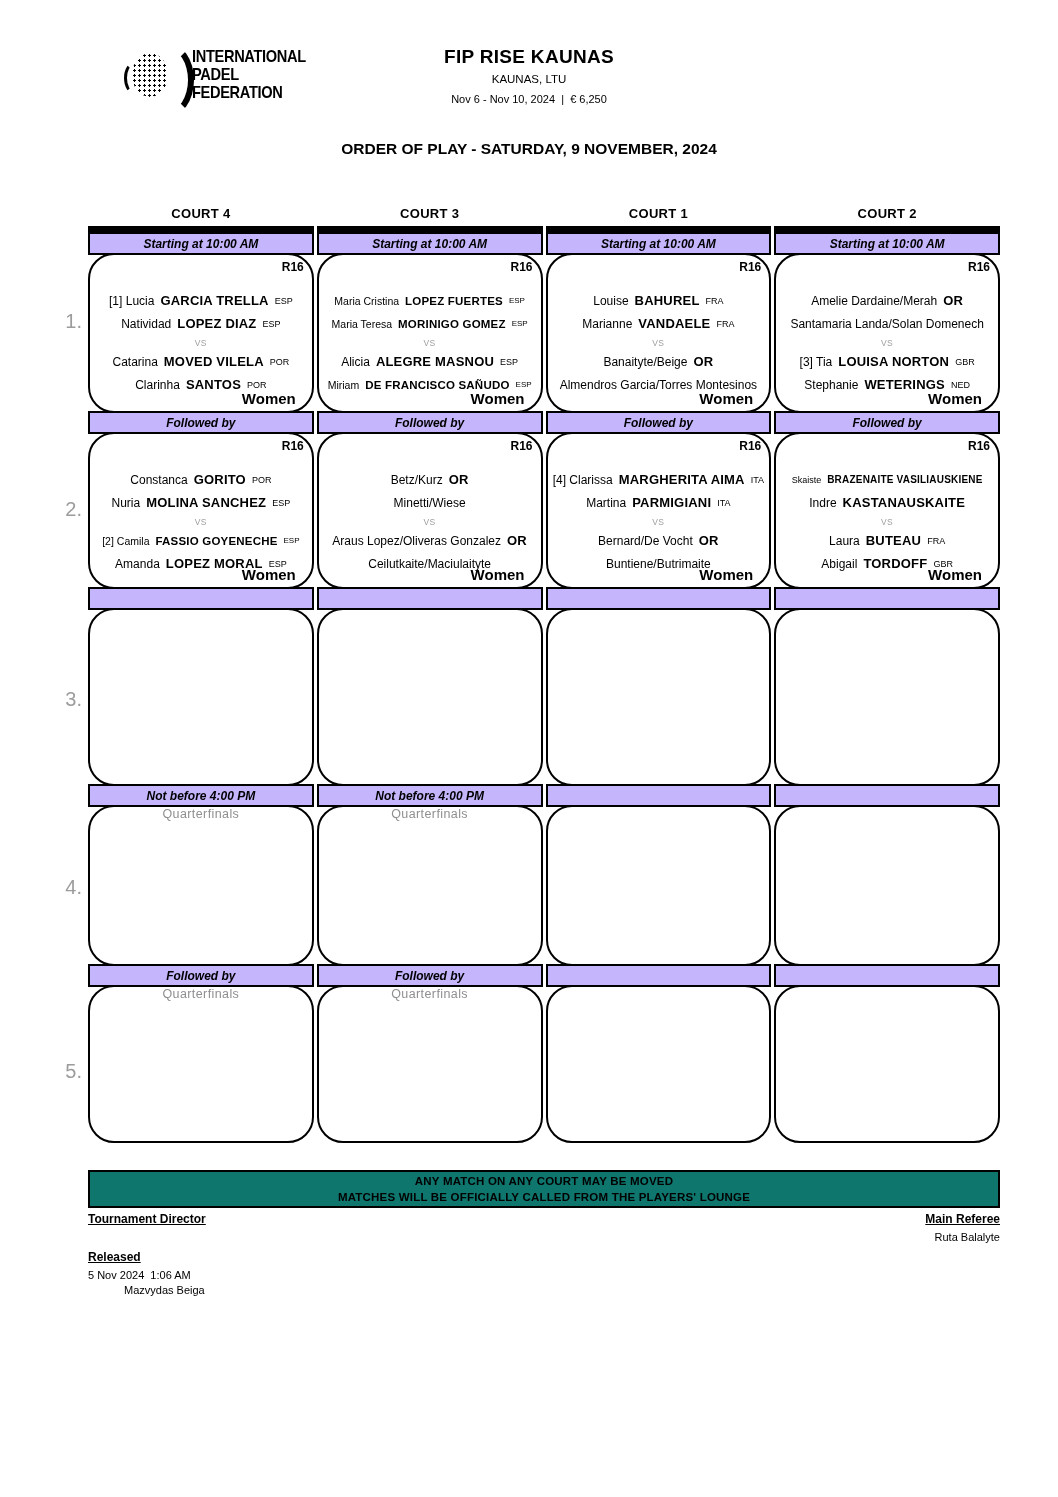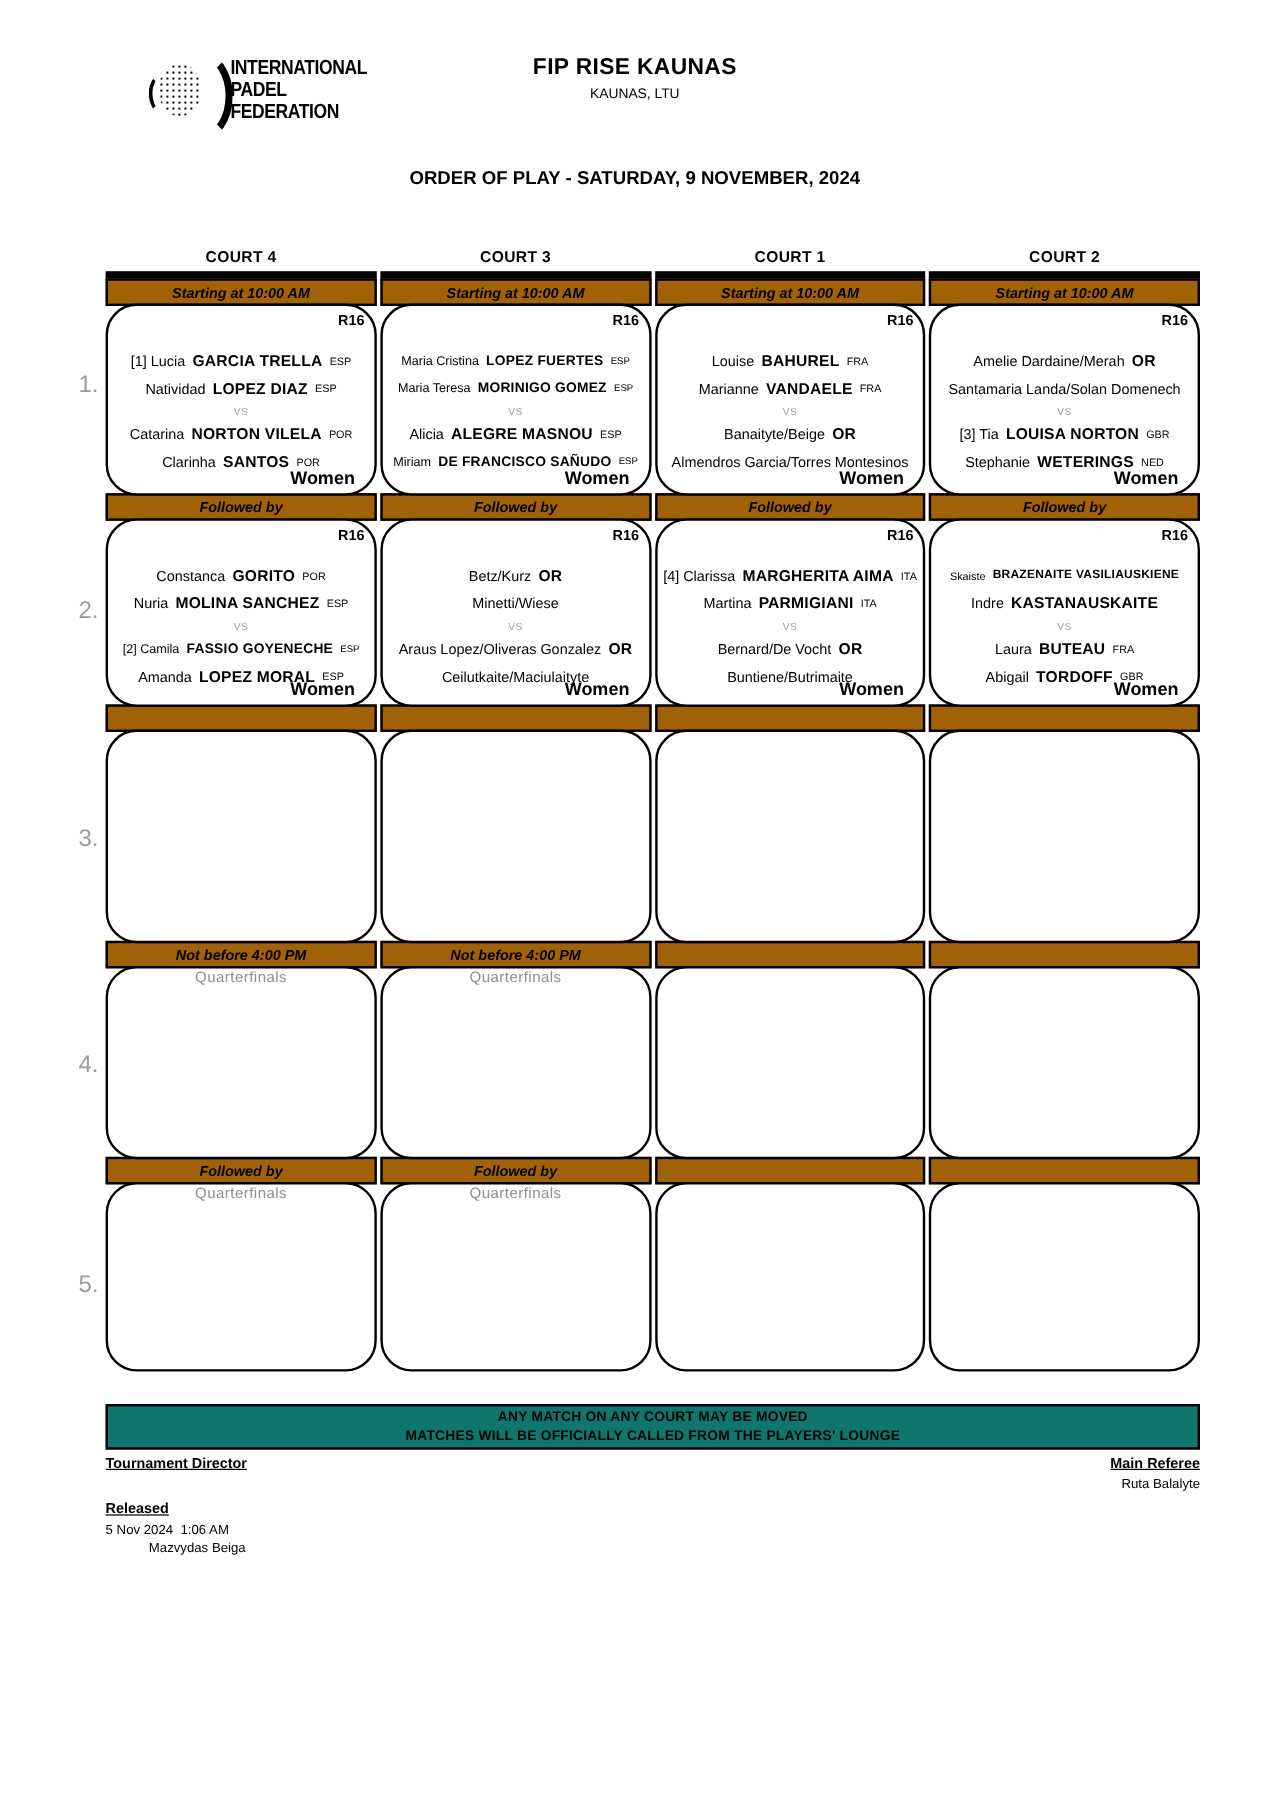--- a/index.html
+++ b/index.html
@@ -22,21 +22,21 @@
   .event-loc{font-size:11.5px;margin-top:5px;}
   .event-dates{font-size:11px;margin-top:8px;white-space:pre;}
   .oop-title{position:absolute;left:0;right:0;top:140px;text-align:center;font-size:15.5px;font-weight:bold;}
 
   
   .grid{position:absolute;left:88px;top:206px;width:912px;display:flex;gap:3px;}
   .court{flex:1;display:flex;flex-direction:column;min-width:0;}
   .court-name{height:20px;text-align:center;font-weight:bold;font-size:13px;letter-spacing:.3px;}
   .topbar{height:8px;background:#000;}
   .sec{box-sizing:border-box;border:2px solid #000;margin-top:-2px;background:#fff;}
-  .band{background:#a16207;display:flex;align-items:center;justify-content:center;
+  .band{background:#c4b5fd;display:flex;align-items:center;justify-content:center;
         font-weight:bold;font-style:italic;font-size:12px;}
   .h-band{height:23px;}
   .h-cell1{height:160px;} .h-cell2{height:157px;} .h-cell3{height:178px;}
   .h-cell4{height:161px;} .h-cell5{height:158px;}
   .cell{position:relative;border-radius:26px;}
   .round{position:absolute;top:5px;right:8px;font-weight:bold;font-size:12px;}
   .cat{position:absolute;bottom:4px;right:16px;font-weight:bold;font-size:15px;}
   .lines{position:absolute;top:34px;left:2px;right:2px;display:flex;flex-direction:column;align-items:center;}
   .nl{height:23px;max-width:100%;display:flex;align-items:center;justify-content:center;white-space:nowrap;overflow:hidden;}
   .nl span{margin:0 3px;}
@@ -76,20 +76,21 @@
     </div>
     <div class="logo-text">
       <div>INTERNATIONAL</div>
       <div>PADEL</div>
       <div>FEDERATION</div>
     </div>
   </div>
   <div class="hdr-center">
     <div class="event-title">FIP RISE KAUNAS</div>
     <div class="event-loc">KAUNAS, LTU</div>
+    <div class="event-dates">Nov 6 - Nov 10, 2024  |  € 6,250</div>
   </div>
   <div class="oop-title">ORDER OF PLAY - SATURDAY, 9 NOVEMBER, 2024</div>
 
   <div class="rownum" style="top:310px;">1.</div>
   <div class="rownum" style="top:498px;">2.</div>
   <div class="rownum" style="top:688px;">3.</div>
   <div class="rownum" style="top:876px;">4.</div>
   <div class="rownum" style="top:1060px;">5.</div>
 
   <div class="grid" id="courts-grid">
@@ -106,21 +107,21 @@
               <span class="c">ESP</span>
             </div>
             <div class="nl">
               <span class="a">Natividad</span>
               <span class="b">LOPEZ DIAZ</span>
               <span class="c">ESP</span>
             </div>
             <div class="vs">VS</div>
             <div class="nl">
               <span class="a">Catarina</span>
-              <span class="b">NORTON VILELA</span>
+              <span class="b">MOVED VILELA</span>
               <span class="c">POR</span>
             </div>
             <div class="nl">
               <span class="a">Clarinha</span>
               <span class="b">SANTOS</span>
               <span class="c">POR</span>
             </div>
           </div>
           <div class="cat">Women</div>
         </div>

